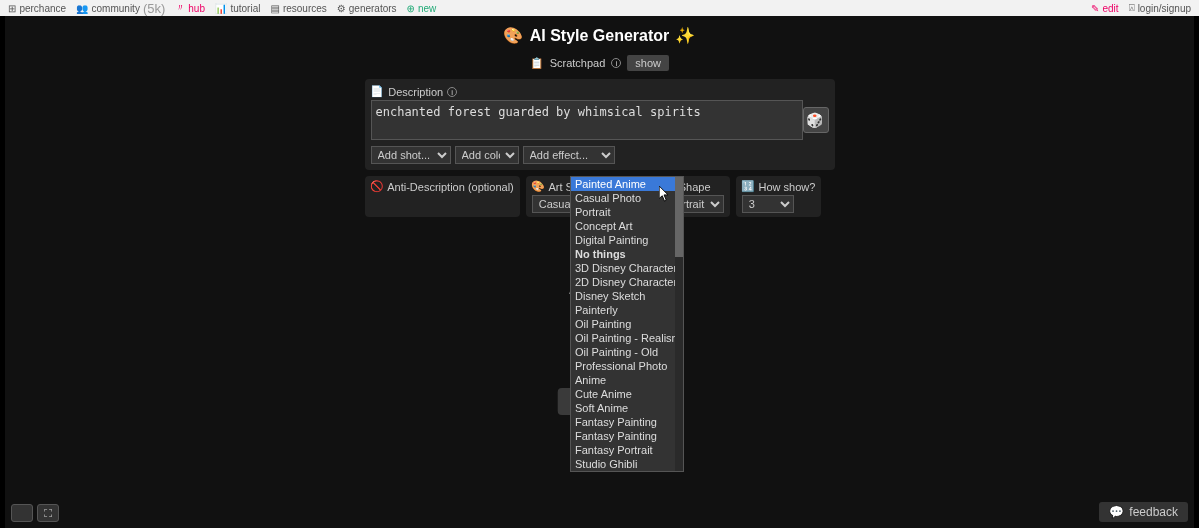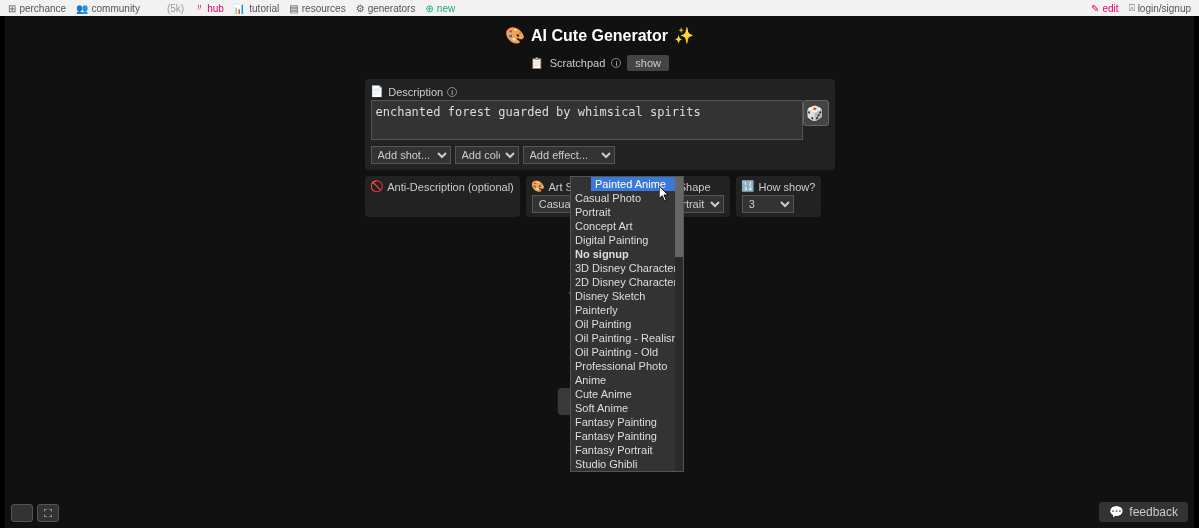--- a/index.html
+++ b/index.html
@@ -19,21 +19,21 @@
     height: 16px;
     display: flex;
     align-items: center;
     padding: 0 8px;
     font-size: 10px;
     color: #555;
   }
   .topbar .left { display: flex; gap: 10px; align-items: center; }
   .topbar .right { margin-left: auto; display: flex; gap: 10px; align-items: center; }
   .topbar .item { display: flex; align-items: center; gap: 3px; cursor: pointer; }
-  .topbar .sh { font-size:10px; color:#999;margin-left:24px; }
+  .topbar .sh { font-size:13px; color:#999; }
   .pink { color: #e06; }
   .green { color: #2a7; }
   .edit-col { color: #e06; }
 
   
   .stage {
     position: absolute;
     top: 16px; left: 5px; right: 5px; bottom: 0;
     background: #111;
   }
@@ -69,21 +69,21 @@
     margin: 8px auto 0;
     background: #222;
     border-radius: 4px;
     padding: 6px;
   }
   .label-row {
     display:flex; align-items:center; gap:4px; font-size:11px; color:#ccc;
     margin-bottom:2px;
   }
   .desc-area {
-    display:flex; gap:0; align-items:flex-start;
+    display:flex; gap:0; align-items:center;
   }
   textarea.desc {
     flex:1; background:#333; border:1px solid #555; color:#ddd;
     font-size:12px; padding:4px; height:40px; resize:none;
   }
   .dice {
     width:26px; height:26px; background:#444; border:1px solid #666; border-radius:3px;
     display:flex; align-items:center; justify-content:center; font-size:14px; cursor:pointer;
   }
 
@@ -115,21 +115,21 @@
     width:114px;
     background:#333;
     border:1px solid #555;
     z-index:50;
     font-size:11px;
     color:#ddd;
   }
   .dropdown-open .opt {
     padding:1px 4px; cursor:pointer; white-space:nowrap;
   }
-  .dropdown-open .opt.highlight { background:#3a79d8; color:#fff;margin-left:20px; }
+  .dropdown-open .opt.highlight { background:#3a79d8; color:#fff; }
   .dropdown-open .opt.bold { font-weight:bold; }
   .dropdown-scroll {
     position:absolute; right:0; top:0; bottom:0; width:8px; background:#2a2a2a;
   }
   .dropdown-thumb {
     position:absolute; right:0; top:0; width:8px; height:80px; background:#666;
   }
 
   
   .faint-text {
@@ -217,21 +217,21 @@
         <span>⍓</span>
         <span>login/signup</span>
       </div>
     </div>
 </div>
 
 <div class="stage">
 
   <div class="title">
     <span>🎨</span>
-    <span>AI Cute Generator</span>
+    <span>AI Style Generator</span>
     <span>✨</span>
   </div>
 
   <div class="scratch-row">
     <span class="emoji">📋</span>
     <span>Scratchpad</span>
     <span class="info-circ">i</span>
     <button class="showbtn">show</button>
   </div>
 
@@ -306,21 +306,21 @@
     <span>au</span>
   </div>
 
   <div class="dropdown-open" id="style-dropdown" style="left:565px; top:160px;">
 
   <div class="opt highlight">Painted Anime</div>
       <div class="opt">Casual Photo</div>
       <div class="opt">Portrait</div>
       <div class="opt">Concept Art</div>
       <div class="opt">Digital Painting</div>
-      <div class="opt bold">No signup</div>
+      <div class="opt bold">No things</div>
       <div class="opt">3D Disney Character</div>
       <div class="opt">2D Disney Character</div>
       <div class="opt">Disney Sketch</div>
       <div class="opt">Painterly</div>
       <div class="opt">Oil Painting</div>
       <div class="opt">Oil Painting - Realism</div>
       <div class="opt">Oil Painting - Old</div>
       <div class="opt">Professional Photo</div>
       <div class="opt">Anime</div>
       <div class="opt">Cute Anime</div>

